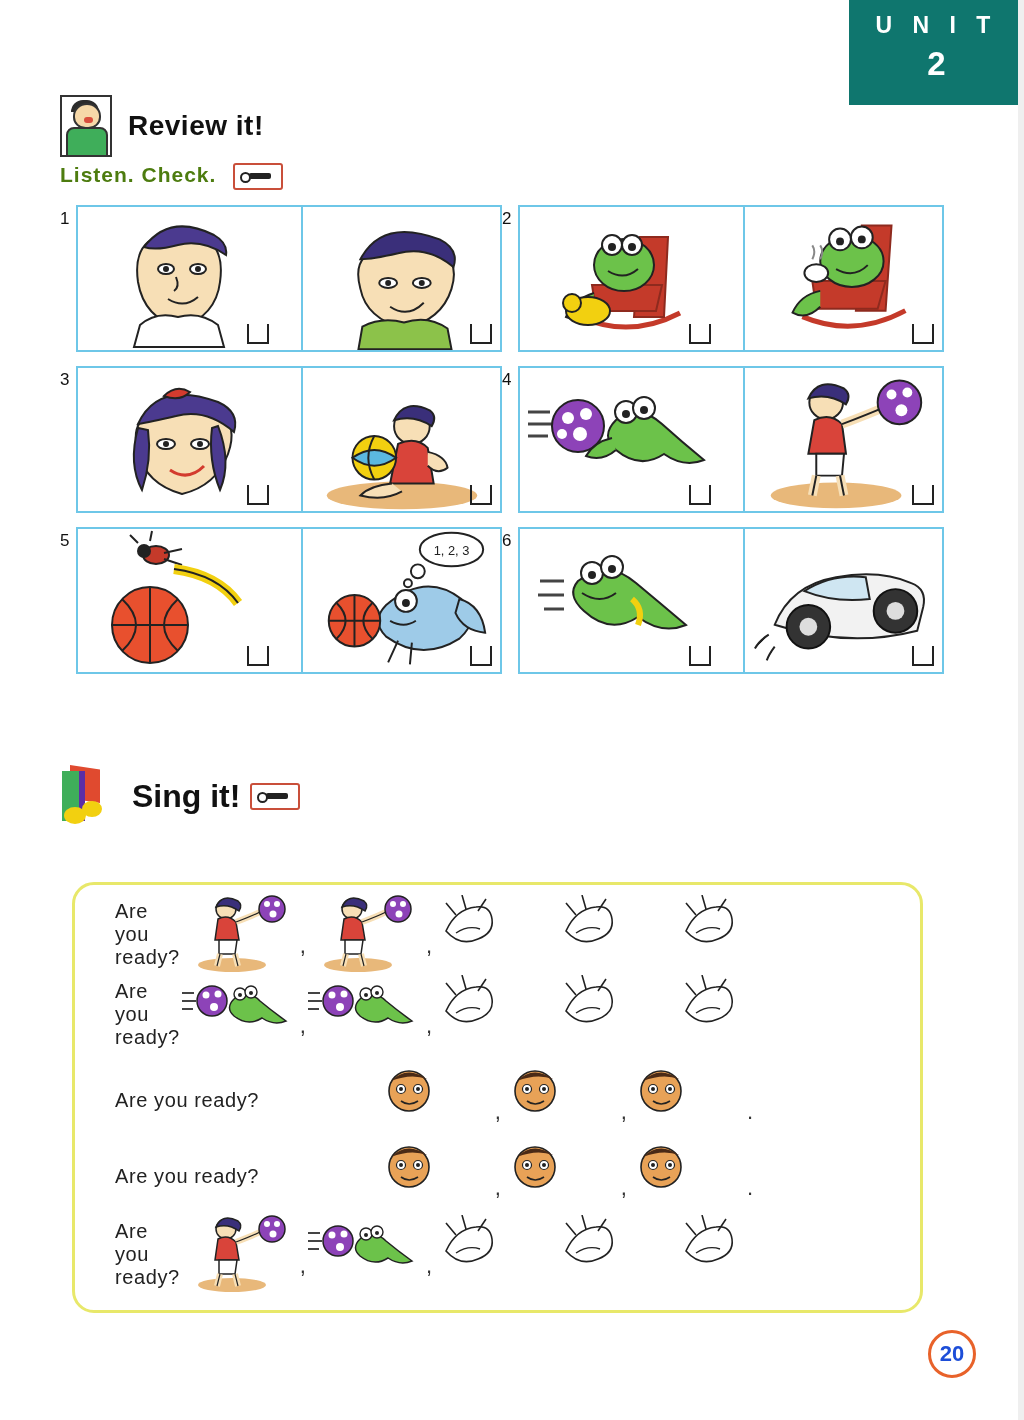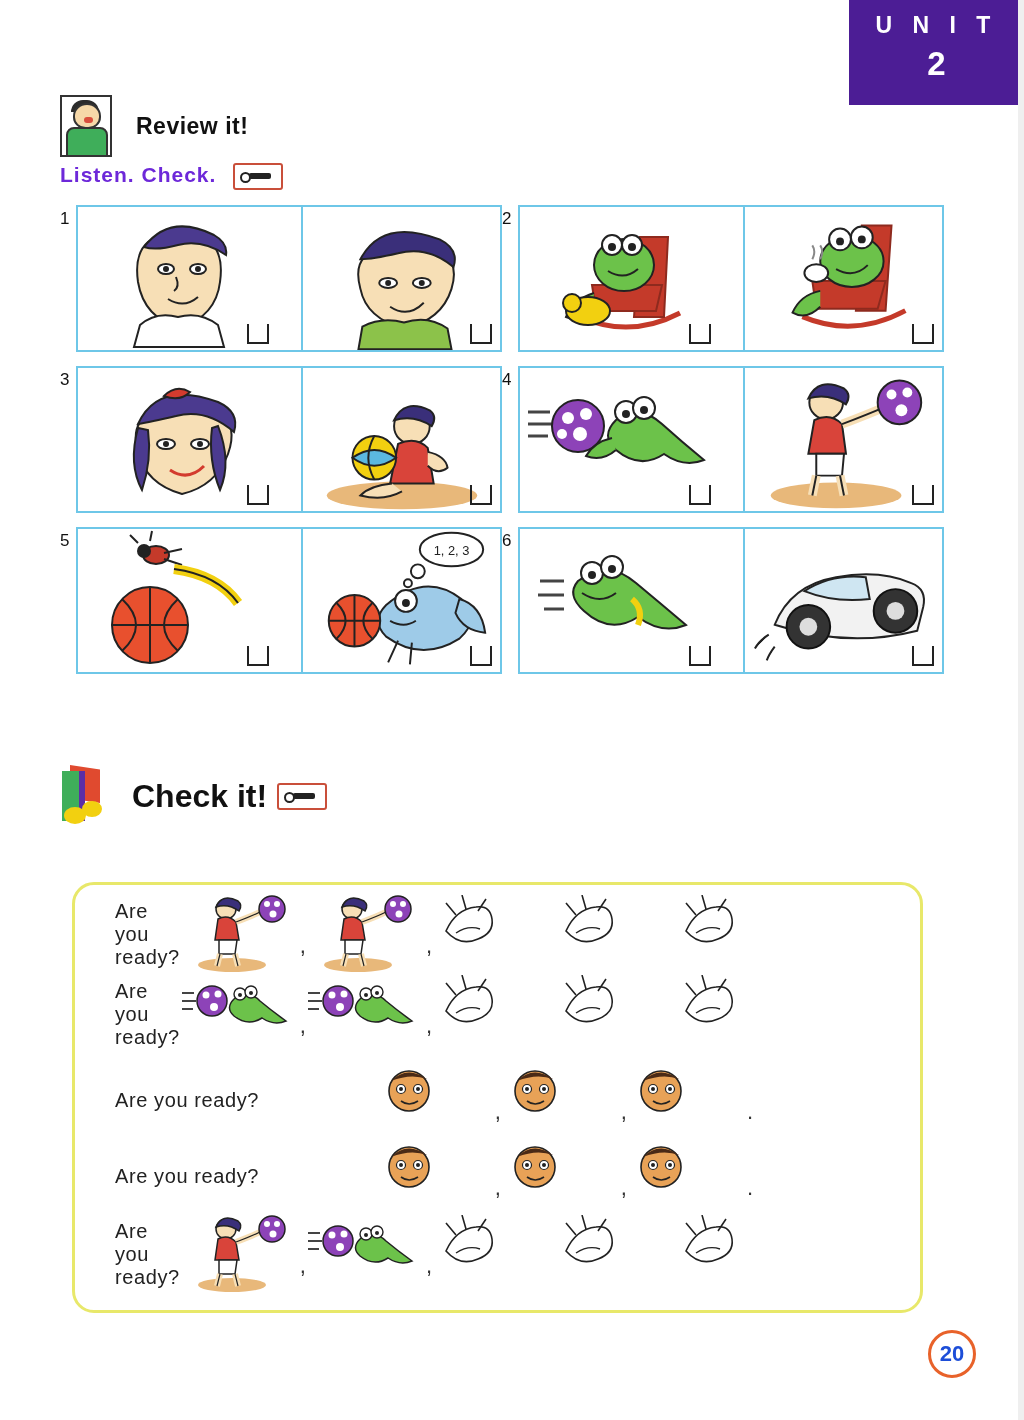--- a/index.html
+++ b/index.html
@@ -8,21 +8,21 @@
     background:#ffffff;
     font-family:"Liberation Sans", sans-serif;
     position:relative;
     overflow:hidden;
   }
   .page{position:relative;width:1024px;height:1420px;}
 
   
   .unit-tab{
     position:absolute;top:0;right:0;width:175px;height:105px;
-    background:#4c1d95;color:#ffffff;text-align:center;
+    background:#0f766e;color:#ffffff;text-align:center;
   }
   .unit-tab .u-word{
     font-size:23px;letter-spacing:7px;font-weight:bold;padding-top:12px;
   }
   .unit-tab .u-num{
     font-size:33px;font-weight:bold;padding-top:6px;
   }
 
   
   .sec-head{position:absolute;display:flex;align-items:center;}
@@ -39,21 +39,21 @@
     background:#2b2b2b;
   }
   .icon-box .body{
     position:absolute;left:4px;top:30px;width:38px;height:26px;background:#3fae5a;
     border-radius:8px 8px 0 0;border:2px solid #333;
   }
   .icon-box .mouth{
     position:absolute;left:22px;top:20px;width:9px;height:6px;background:#d94f3d;border-radius:3px;
   }
   .sec-title{
-    font-size:23px;font-weight:bold;color:#111;margin-left:24px;letter-spacing:.5px;
+    font-size:28px;font-weight:bold;color:#111;margin-left:16px;letter-spacing:.5px;
   }
 
   .note-icon{
     width:46px;height:62px;position:relative;flex:none;
   }
   .note-icon .flag{
     position:absolute;left:8px;top:0;width:30px;height:38px;background:#e04a2f;
     clip-path:polygon(0 0,100% 12%,100% 100%,0 88%);
   }
   .note-icon .green{
@@ -76,21 +76,21 @@
   }
   .cassette:before{
     content:"";position:absolute;left:5px;top:7px;width:7px;height:7px;border-radius:50%;
     border:2px solid #222;background:#fff;
   }
   .cassette:after{
     content:"";position:absolute;left:14px;top:8px;width:22px;height:6px;background:#222;border-radius:2px;
   }
 
   .listen-line{
-    position:absolute;left:60px;top:163px;font-size:21px;font-weight:bold;color:#6d28d9;letter-spacing:1px;
+    position:absolute;left:60px;top:163px;font-size:21px;font-weight:bold;color:#4d7c0f;letter-spacing:1px;
   }
 
   
   .ex-grid{position:absolute;left:60px;top:205px;width:870px;}
   .ex-row{display:flex;margin-bottom:14px;}
   .ex-item{display:flex;align-items:flex-start;}
   .ex-num{
     width:16px;font-size:17px;color:#111;padding-top:4px;flex:none;
   }
   .pair{
@@ -388,21 +388,21 @@
   </div>
 
   <div class="sing-head">
     <div class="note-icon">
       <div class="flag"></div>
         <div class="green"></div>
         <div class="stem"></div>
       <div class="ball"></div>
         <div class="ball2"></div>
     </div>
-    <div class="sing-title">Check it!</div>
+    <div class="sing-title">Sing it!</div>
     <span class="cassette"></span>
   </div>
 
   <div class="song-box">
 
     <div class="song-row" style="top:10px;">
       <div class="song-text">Are you ready?</div>
       <div class="song-art">
         <div class="song-slot">
           <svg width="120" height="78" viewBox="0 0 120 78">

